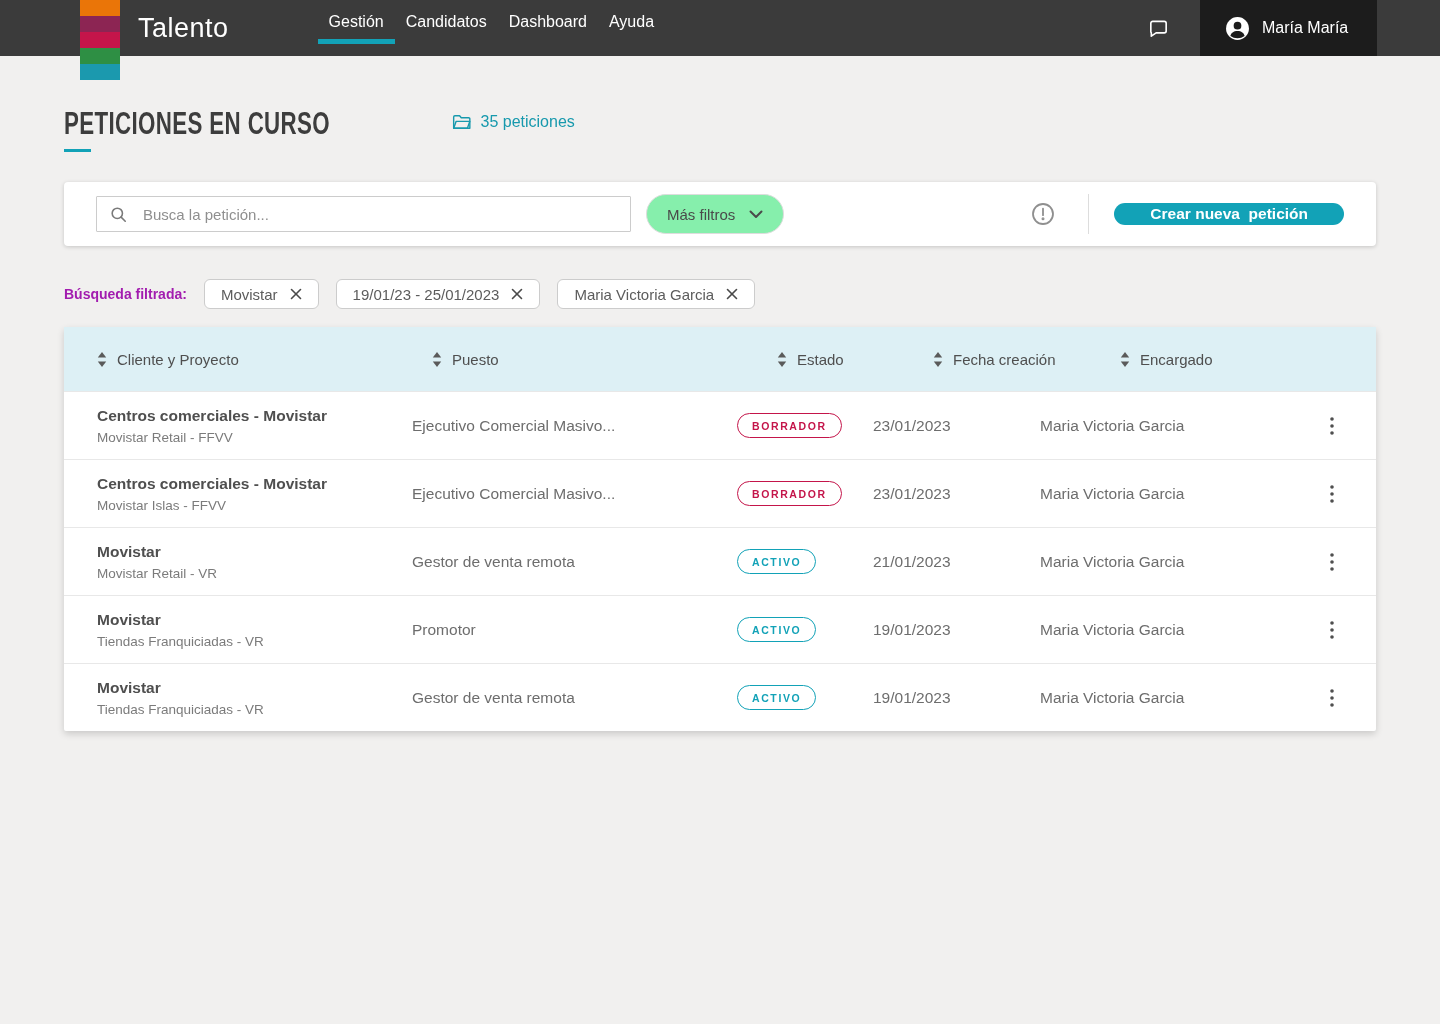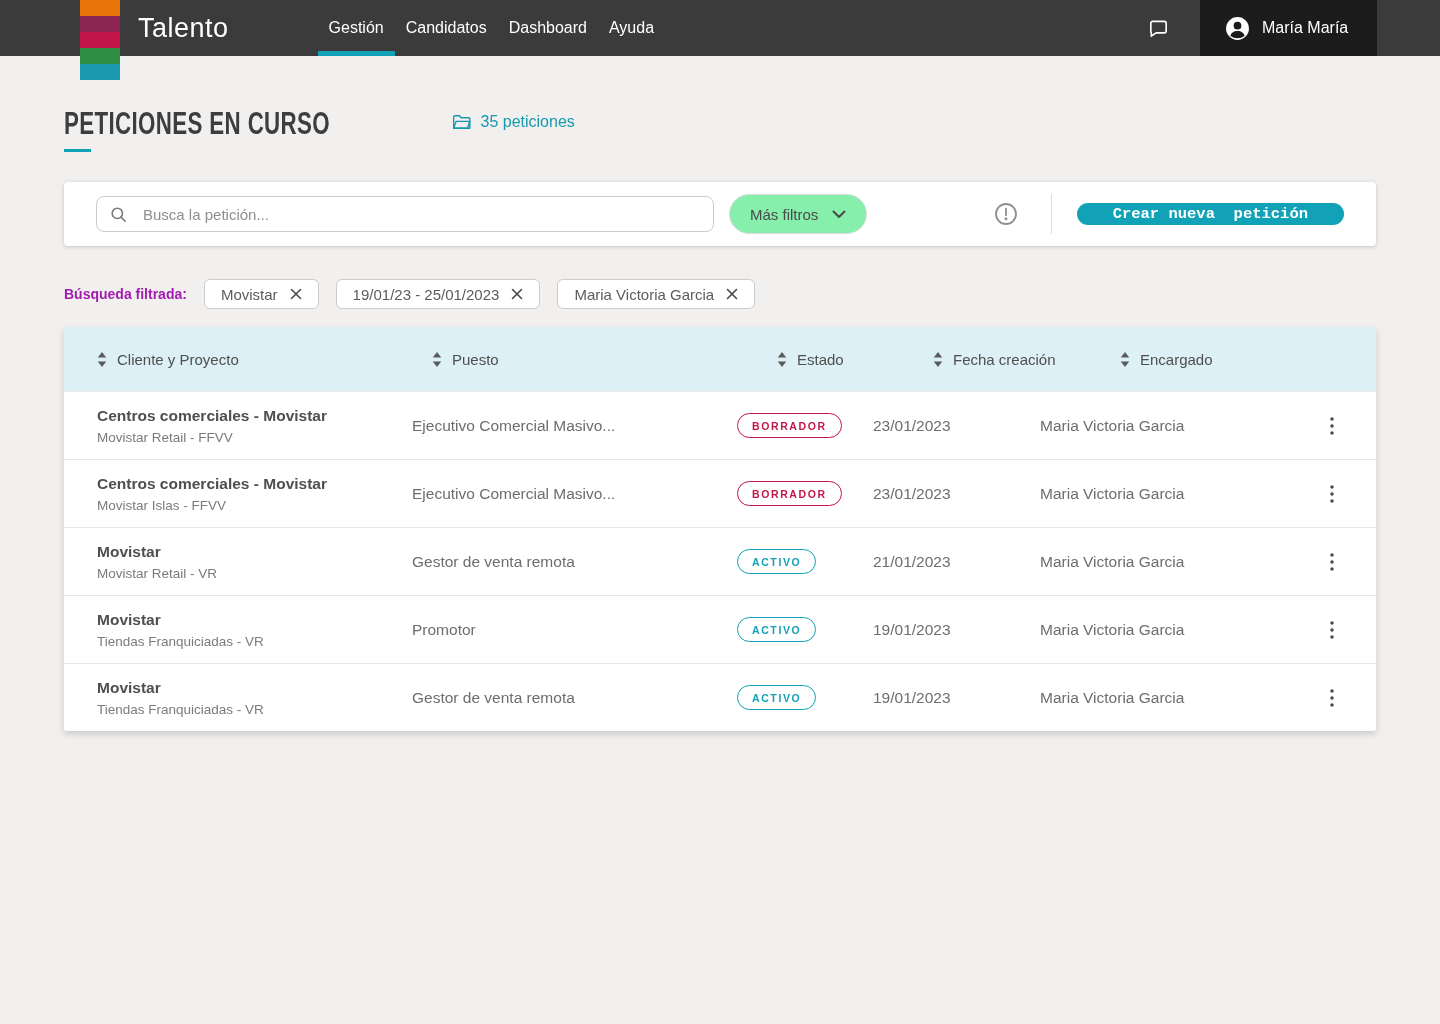--- a/index.html
+++ b/index.html
@@ -28,21 +28,21 @@
   .app-title {
     margin-left:138px;
     color:#ffffff;
     font-size:27px;
     font-weight:400;
     letter-spacing:0.5px;
   }
   .nav-links { display:flex; margin-left:89px; height:56px; }
   .nav-item {
     position:relative;
-    height:56px;
+    height:44px;
     display:flex; align-items:center;
     padding:0 11px;
     color:#ffffff;
     font-size:16px;
     cursor:pointer;
   }
   .nav-item.active::after {
     content:"";
     position:absolute; left:0; right:0; bottom:0;
     height:5px;
@@ -102,23 +102,23 @@
   .toolbar-card {
     margin-top:30px;
     height:64px;
     background:#ffffff;
     border-radius:4px;
     box-shadow:0 1px 4px rgba(0,0,0,0.18);
     display:flex; align-items:center;
     padding:0 32px;
   }
   .search-box {
-    width:618px; height:36px;
+    width:535px; height:36px;
     border:1px solid #cccccc;
-    border-radius:8px;
+    border-radius:1px;
     display:flex; align-items:center;
     padding:0 12px;
     background:#ffffff;
   }
   .search-box svg { flex:0 0 auto; }
   .search-input {
     border:none; outline:none;
     margin-left:15px;
     width:100%;
     font-family:inherit;
@@ -147,21 +147,21 @@
     background:#dddddd;
     margin:0 25px 0 33px;
   }
   .create-btn {
     height:22px;
     padding:0 36px;
     background:#12a2b7;
     border:none;
     border-radius:19px;
     color:#ffffff;
-    font-family:Liberation Mono, monospace;
+    font-family:Liberation Sans, sans-serif;
     font-size:15.5px;
     font-weight:700;
     cursor:pointer;
     white-space:pre;
   }
 
   
   .filter-row {
     margin-top:33px;
     display:flex; align-items:center;

